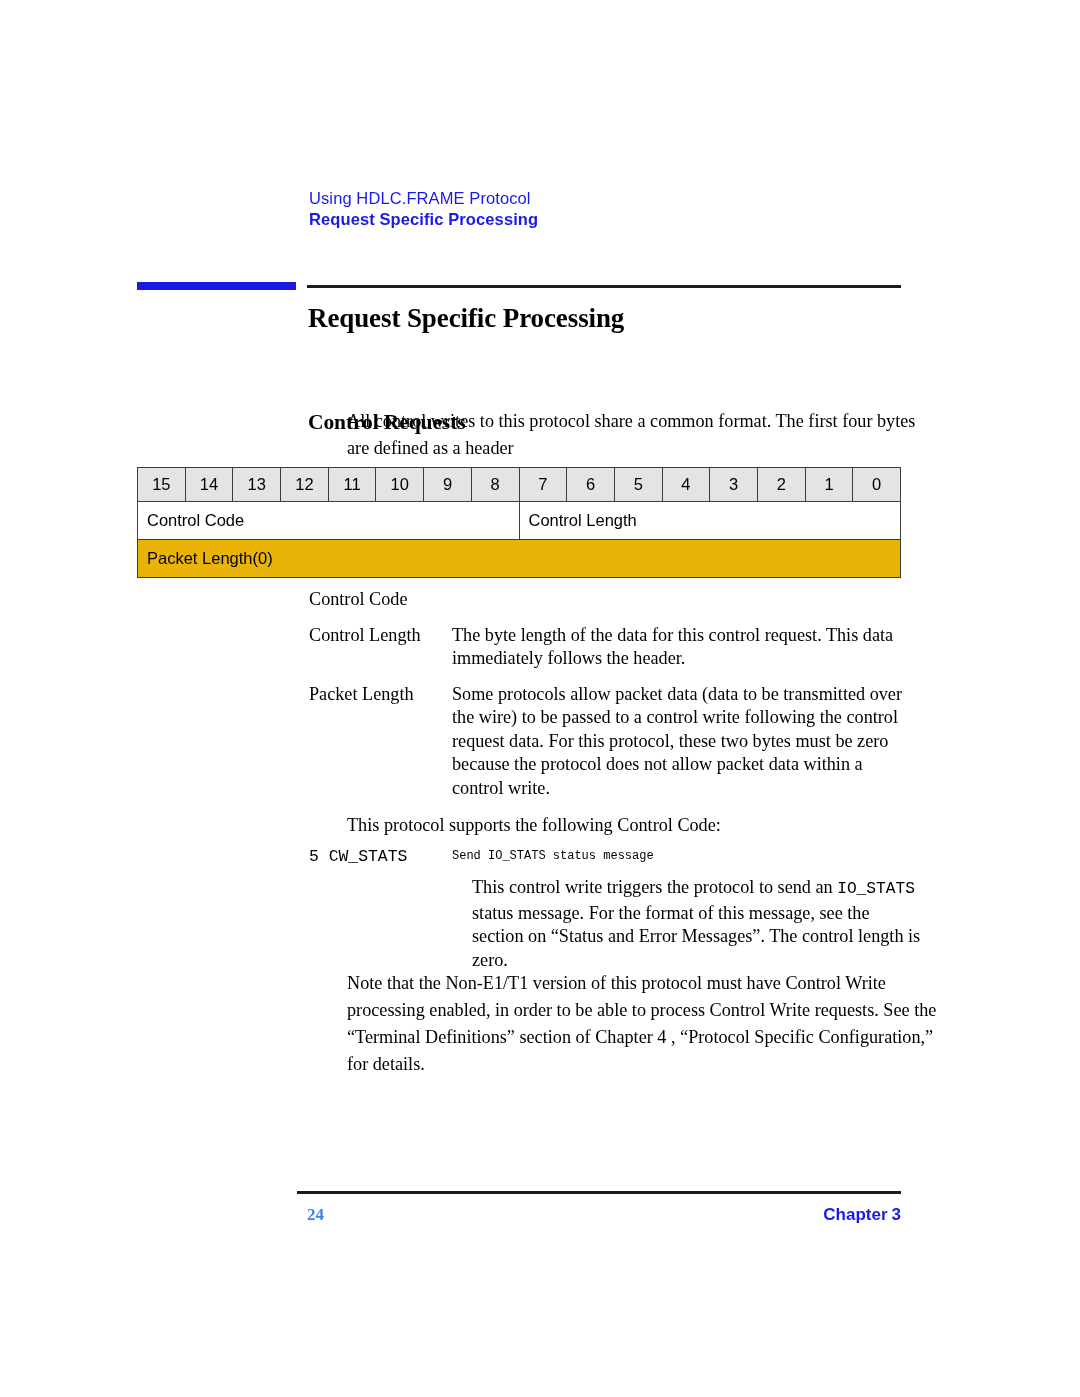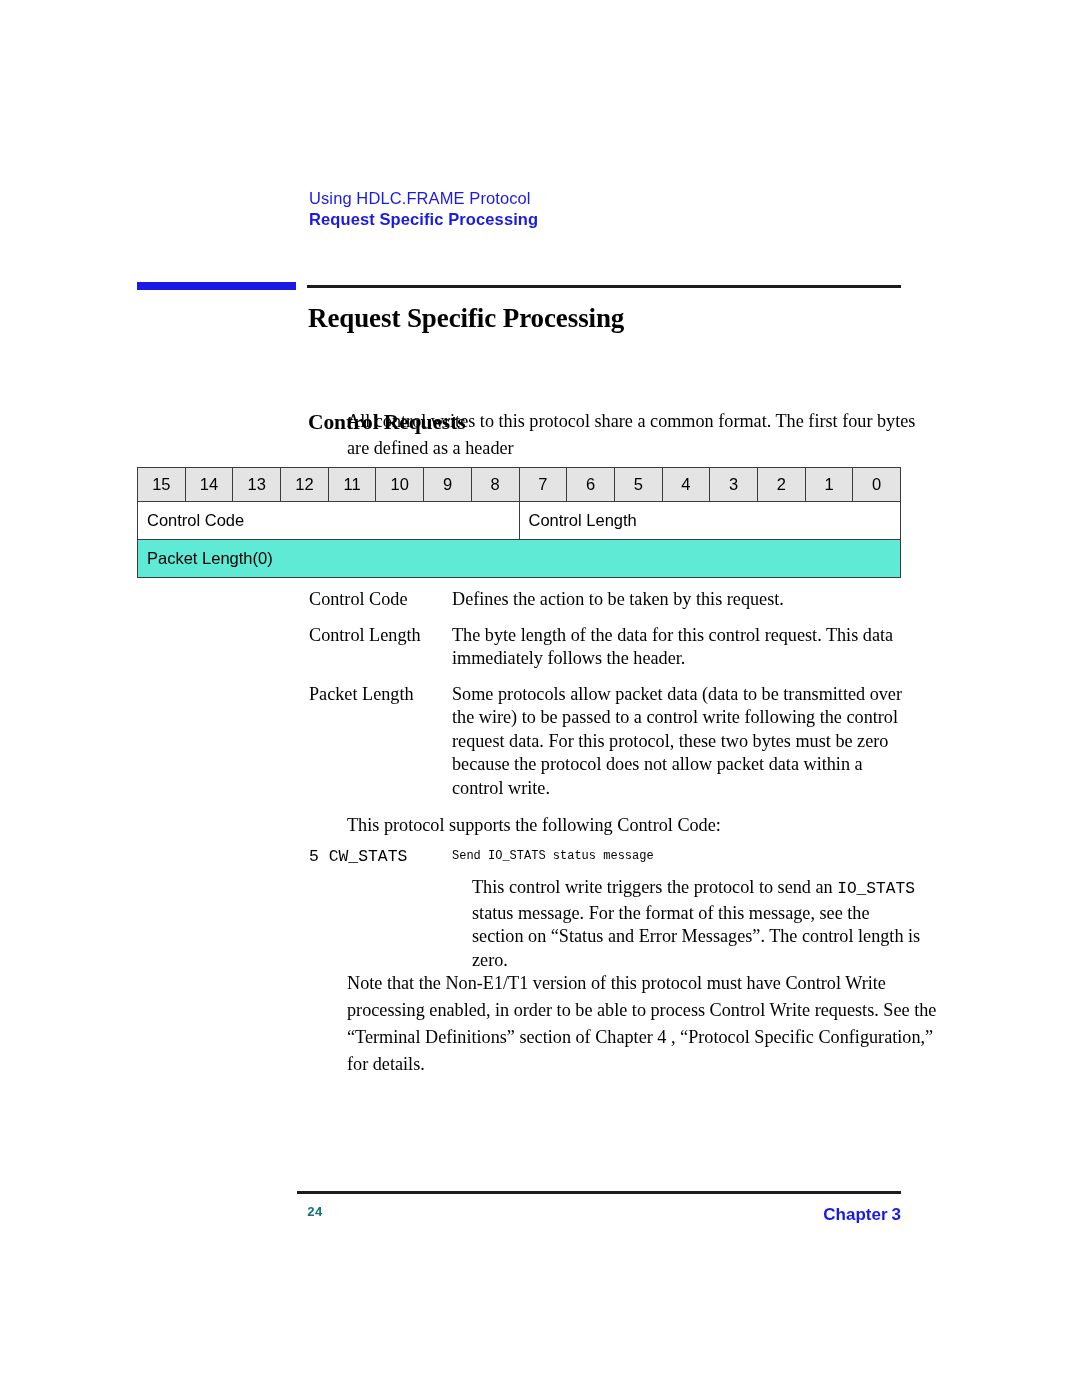--- a/index.html
+++ b/index.html
@@ -121,21 +121,21 @@
     height: 33px;
     vertical-align: middle;
   }
   .bit-table tr.fields td {
     background: #ffffff;
     height: 37px;
     vertical-align: middle;
     padding-left: 9px;
   }
   .bit-table tr.packet td {
-    background: #5eead4;
+    background: #eab308;
     height: 37px;
     vertical-align: middle;
     padding-left: 9px;
   }
 
   
   .deflist {
     position: absolute;
     left: 309px;
     top: 588px;
@@ -202,24 +202,24 @@
     left: 297px;
     top: 1191px;
     width: 604px;
     height: 3px;
     background: #1c1c1c;
   }
   .foot-page {
     position: absolute;
     left: 307px;
     top: 1205px;
-    font-family: Liberation Mono, monospace;
-    font-size: 13px;
-    font-weight: bold;
-    color: #0f766e;
+    font-family: Liberation Serif, serif;
+    font-size: 17px;
+    font-weight: bold;
+    color: #3b82f6;
   }
   .foot-chapter {
     position: absolute;
     right: 179px;
     top: 1205px;
     font-family: "Liberation Sans", sans-serif;
     font-size: 17px;
     font-weight: bold;
     color: #1a1ae6;
     white-space: nowrap;
@@ -270,21 +270,20 @@
         </tr>
       <tr class="packet" id="row-packet">
           <td colspan="16">Packet Length(0)</td>
         </tr>
     </tbody>
   </table>
 
   <div class="deflist" id="deflist">
       <div class="defrow">
         <div class="defterm">Control Code</div>
-        <div class="defdesc">Defines the action to be taken by this request.</div>
       </div>
       <div class="defrow">
         <div class="defterm">Control Length</div>
         <div class="defdesc">The byte length of the data for this control request. This data immediately follows the header.</div>
       </div>
       <div class="defrow">
         <div class="defterm">Packet Length</div>
         <div class="defdesc">Some protocols allow packet data (data to be transmitted over the wire) to be passed to a control write following the control request data. For this protocol, these two bytes must be zero because the protocol does not allow packet data within a control write.</div>
       </div>
     </div>

